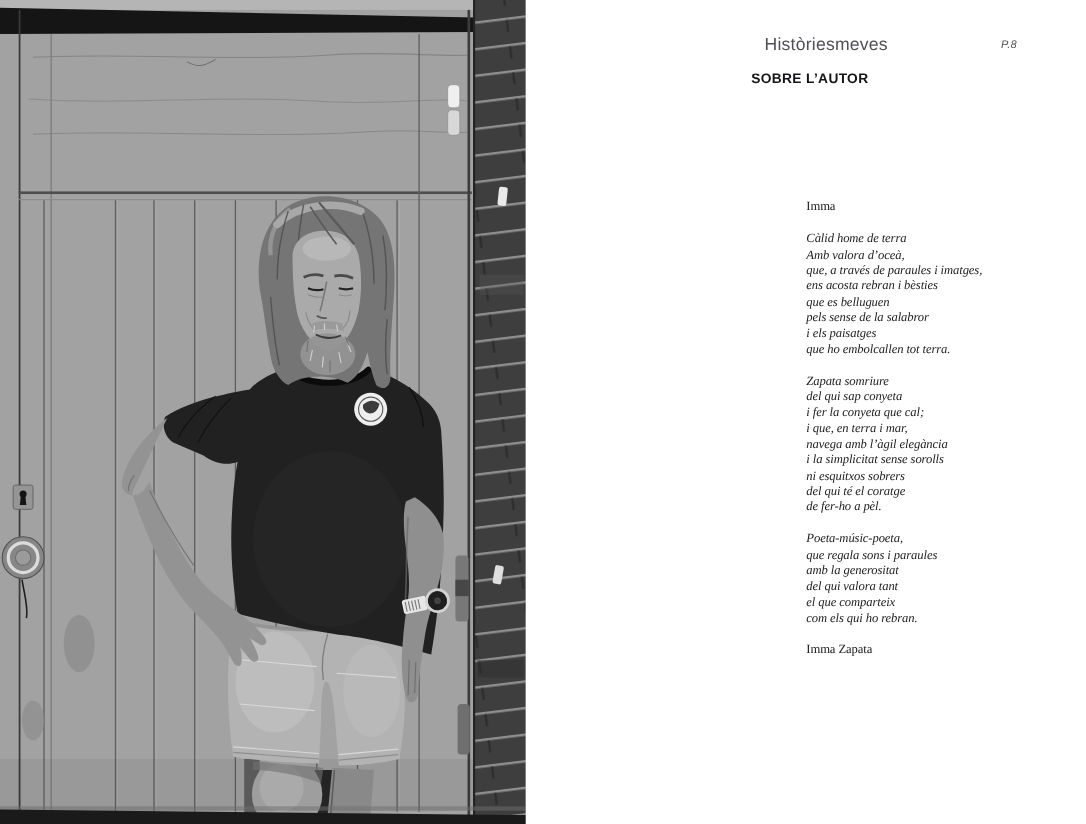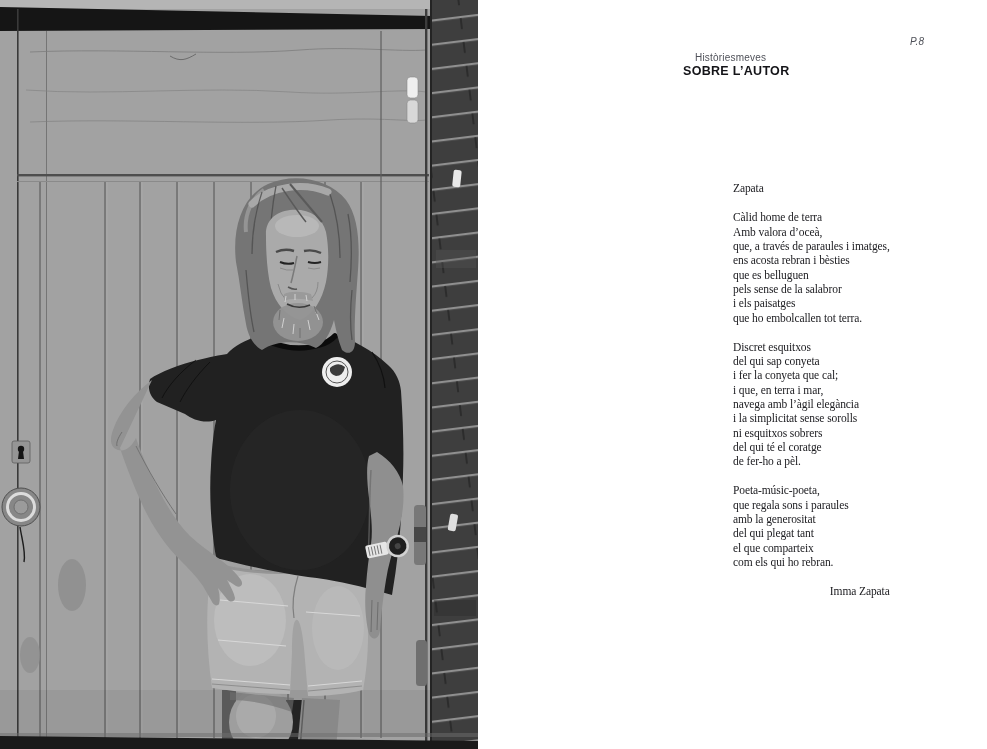--- a/index.html
+++ b/index.html
@@ -6,42 +6,42 @@
   body{
     width:987px;height:749px;overflow:hidden;background:#ffffff;
     font-family:"Liberation Serif", serif;
   }
   .spread{position:relative;width:987px;height:749px;display:flex;background:#ffffff;}
   .photo-pane{width:478px;height:749px;flex:0 0 478px;background:#a2a2a2;}
   .photo-pane svg{display:block;}
   .page-pane{position:relative;flex:1;height:749px;background:#ffffff;}
 
   .running-pub{
-    position:absolute;left:217px;top:52px;
+    position:absolute;left:217px;top:32px;
     font-family:"Liberation Sans", sans-serif;
-    font-size:10px;letter-spacing:0.2px;color:#4e5058;
+    font-size:16px;letter-spacing:0.2px;color:#4e5058;
   }
   .running-pageno{
     position:absolute;left:432px;top:36px;
     font-family:"Liberation Sans", sans-serif;
     font-size:10px;letter-spacing:0.2px;color:#4e5058;font-style:italic;
   }
   .section-title{
     position:absolute;left:205px;top:64px;margin:0;
     font-family:Liberation Sans, sans-serif;
     font-size:12.5px;font-weight:700;letter-spacing:0.3px;color:#141418;
   }
   .poem{
     position:absolute;left:255px;top:181px;
     font-size:11.5px;line-height:14.35px;letter-spacing:-0.1px;color:#202024;
   }
   .poem-dedication{margin:0 0 15px 0;}
   .stanza{margin:0 0 14.5px 0;}
-  .poem-line{white-space:nowrap;}
-  .poem-author{margin:0;text-align:right;}
+  .poem-line{white-space:nowrap;font-style:italic;}
+  .poem-author{margin:0;}
 </style>
 </head>
 <body>
 
 <div class="spread">
 
   <div class="photo-pane">
     <svg width="478" height="749" viewBox="0 0 478 749" xmlns="http://www.w3.org/2000/svg" role="img">
       <defs>
         <pattern id="brickp" width="48" height="24" patternUnits="userSpaceOnUse" patternTransform="rotate(-7)">
@@ -253,50 +253,50 @@
     </svg>
   </div>
 
   <div class="page-pane">
     <span class="running-pub">Històriesmeves</span>
     <span class="running-pageno">P.8</span>
 
     <h1 class="section-title">SOBRE L’AUTOR</h1>
 
     <div class="poem">
-      <div class="poem-dedication">Zapata</div>
+      <div class="poem-dedication">Imma</div>
 
       <div class="stanza">
         <div class="poem-line">Càlid home de terra</div>
         <div class="poem-line">Amb valora d’oceà,</div>
         <div class="poem-line">que, a través de paraules i imatges,</div>
         <div class="poem-line">ens acosta rebran i bèsties</div>
         <div class="poem-line">que es belluguen</div>
         <div class="poem-line">pels sense de la salabror</div>
         <div class="poem-line">i els paisatges</div>
         <div class="poem-line">que ho embolcallen tot terra.</div>
       </div>
 
       <div class="stanza">
-        <div class="poem-line">Discret esquitxos</div>
+        <div class="poem-line">Zapata somriure</div>
         <div class="poem-line">del qui sap conyeta</div>
         <div class="poem-line">i fer la conyeta que cal;</div>
         <div class="poem-line">i que, en terra i mar,</div>
         <div class="poem-line">navega amb l’àgil elegància</div>
         <div class="poem-line">i la simplicitat sense sorolls</div>
         <div class="poem-line">ni esquitxos sobrers</div>
         <div class="poem-line">del qui té el coratge</div>
         <div class="poem-line">de fer-ho a pèl.</div>
       </div>
 
       <div class="stanza">
         <div class="poem-line">Poeta-músic-poeta,</div>
         <div class="poem-line">que regala sons i paraules</div>
         <div class="poem-line">amb la generositat</div>
-        <div class="poem-line">del qui plegat tant</div>
+        <div class="poem-line">del qui valora tant</div>
         <div class="poem-line">el que comparteix</div>
         <div class="poem-line">com els qui ho rebran.</div>
       </div>
 
       <div class="poem-author">Imma Zapata</div>
     </div>
   </div>
 
 </div>
 

